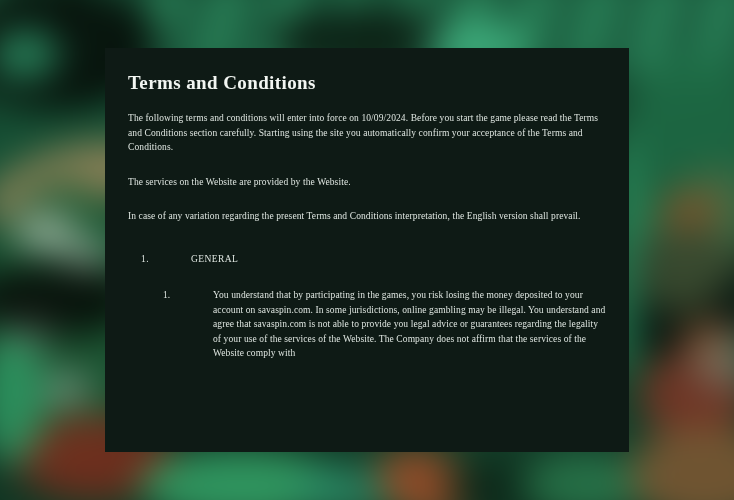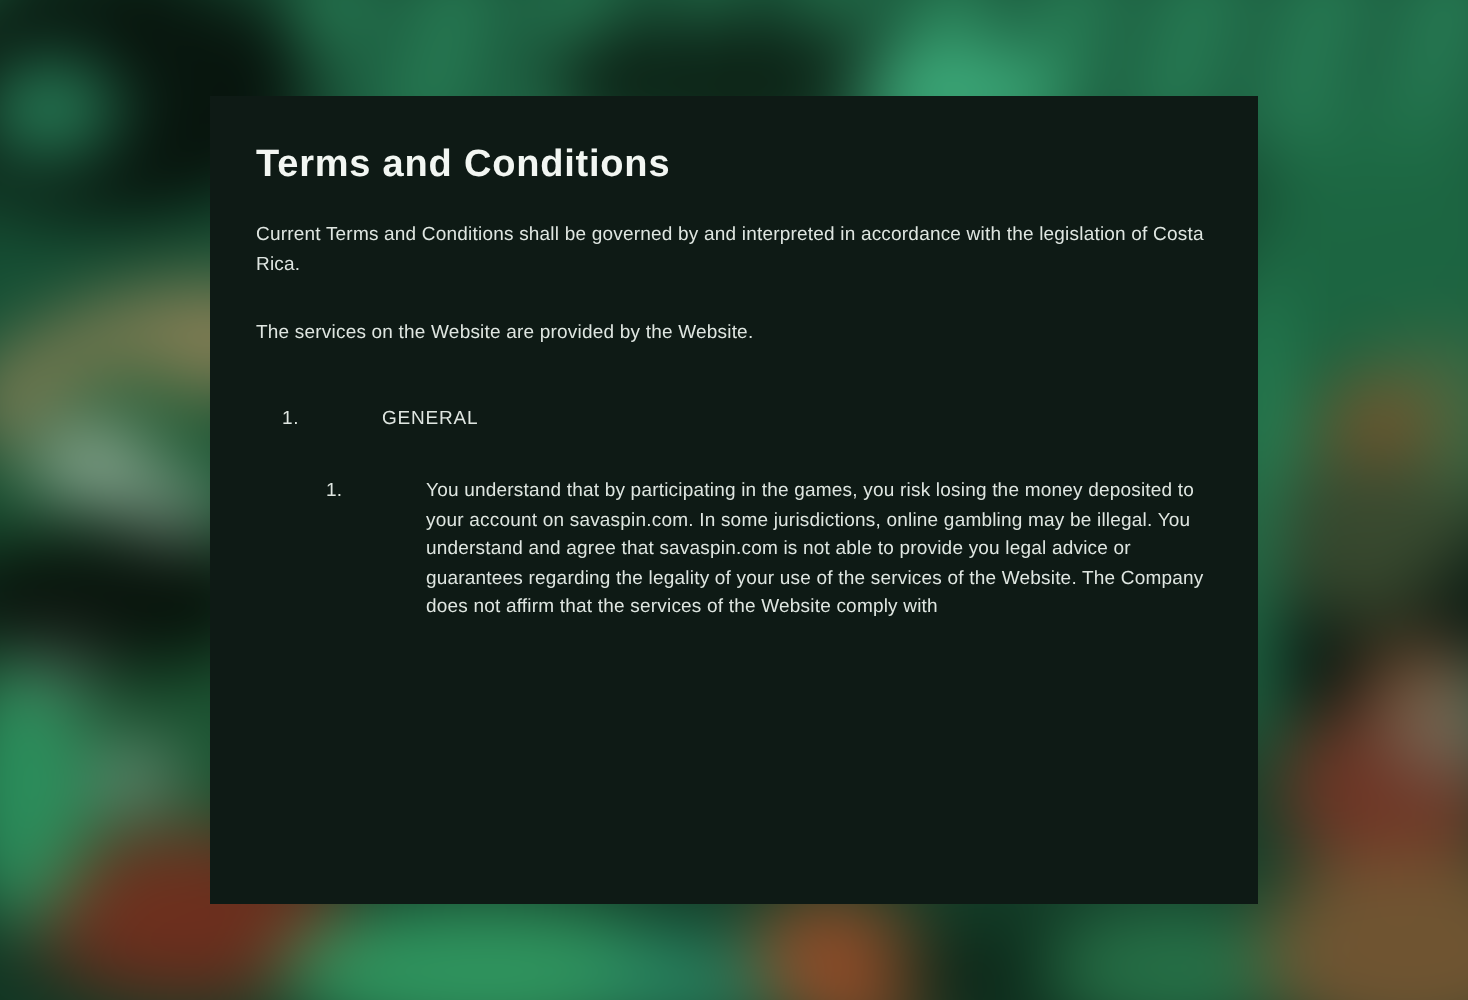--- a/index.html
+++ b/index.html
@@ -55,20 +55,21 @@
   
   .panel {
     position: absolute;
     left: 105px; top: 48px;
     width: 524px; height: 404px;
     box-sizing: border-box;
     padding: 24px 22px 0 23px;
     background: #0e1a15;
     color: #dfe6e1;
     overflow: hidden;
+    font-family: Liberation Serif, serif;
   }
   .panel h1 {
     margin: 0 0 17px 0;
     font-size: 19px;
     font-weight: 700;
     letter-spacing: .4px;
     color: #f2f6f2;
   }
   .panel p {
     margin: 0 0 20px 0;
@@ -116,22 +117,23 @@
     <div class="blob b-edge-green"></div>
     <div class="blob b-olive"></div>
     <div class="blob b-orange-a"></div>
     <div class="blob b-orange-b"></div>
     <div class="blob b-grey-grn"></div>
   </div>
 
   <section class="panel">
     <h1>Terms and Conditions</h1>
 
-    <p>Current Terms and Conditions shall be governed by and interpreted in accordance with the legislation of Costa Rica.</p>
+    <p>The following terms and conditions will enter into force on 10/09/2024. Before you start the game please read the Terms and Conditions section carefully. Starting using the site you automatically confirm your acceptance of the Terms and Conditions.</p>
     <p>The services on the Website are provided by the Website.</p>
+    <p>In case of any variation regarding the present Terms and Conditions interpretation, the English version shall prevail.</p>
 
     <div class="tc-list">
       <div class="tc-li level1">
         <span class="num">1.</span>
         <span class="txt">GENERAL</span>
       </div>
       <div class="tc-li level2">
         <span class="num">1.</span>
         <span class="txt">You understand that by participating in the games, you risk losing the money deposited to your account on savaspin.com. In some jurisdictions, online gambling may be illegal. You understand and agree that savaspin.com is not able to provide you legal advice or guarantees regarding the legality of your use of the services of the Website. The Company does not affirm that the services of the Website comply with</span>
       </div>

